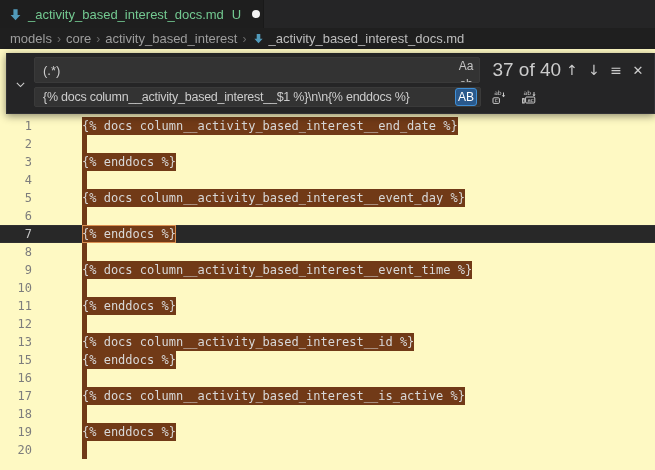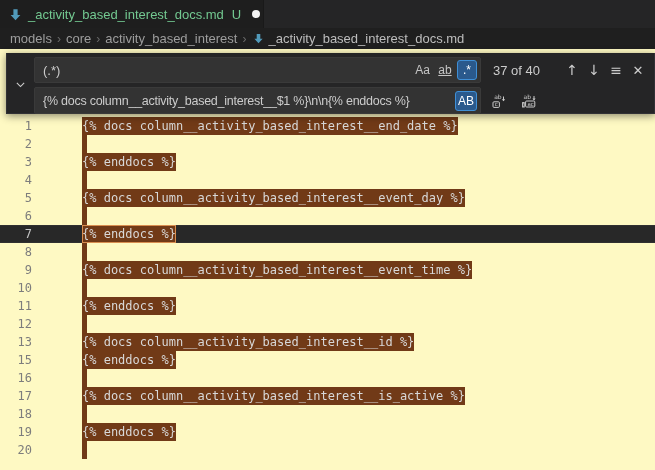--- a/index.html
+++ b/index.html
@@ -27,32 +27,32 @@
   .bc-icon { margin-left:2px; display:flex; align-items:center; }
 
   
   .find-widget { position:absolute; top:53px; left:6px; right:0; height:61px;
                  background:#252526; border:1px solid #313135; border-top:none;
                  box-shadow:0 2px 8px rgba(0,0,0,0.45); z-index:5; }
   .fw-chevron { position:absolute; left:5px; top:23px; width:16px; height:16px;
                 display:flex; align-items:center; justify-content:center; cursor:pointer; }
   .frow { position:absolute; left:27px; right:0; display:flex; align-items:center; }
   .frow.find { top:4px; height:26px; }
-  .frow.replace { top:34px; height:27px; }
+  .frow.replace { top:34px; height:20px; }
   .fw-input { position:relative; width:447px; height:100%; background:#333333;
               border:1px solid #3a3a3a; border-radius:2px; display:flex; align-items:center;
               padding-left:8px; overflow:hidden; }
   .fw-text { font-size:13px; color:#cccccc; white-space:pre; }
   .fw-text.repl { font-size:12.5px; letter-spacing:-0.25px; }
-  .opts { position:absolute; right:3px; top:0; bottom:0; display:flex; align-items:center; gap:2px; background:inherit; }
+  .opts { position:absolute; right:3px; top:0; bottom:0; display:flex; align-items:center; gap:2px; background:inherit;flex-direction:column; }
   .opt { min-width:20px; height:20px; display:flex; align-items:center; justify-content:center;
          font-size:12px; color:#c5c5c5; border:1px solid transparent; border-radius:3px; cursor:pointer; padding:0 2px; }
   .opt.underline { text-decoration:underline; }
   .opt.active { background:#2a598c; border-color:#3f8fd6; color:#ffffff; }
-  .match-count { font-size:13px; color:#cccccc; margin-left:12px; white-space:nowrap; }
+  .match-count { font-size:19px; color:#cccccc; margin-left:12px; white-space:nowrap; }
   .fw-spacer { flex:1; }
   .fw-btn { width:22px; height:22px; display:flex; align-items:center; justify-content:center;
             font-size:14px; color:#cccccc; border-radius:4px; cursor:pointer; background:none; border:none;
             font-family:"DejaVu Sans", sans-serif; }
   .fw-btn.close { font-size:13px; margin-right:5px; }
   .icon-btn { width:24px; height:22px; display:flex; align-items:center; justify-content:center;
               border-radius:4px; cursor:pointer; margin-left:6px; background:none; border:none; }
 
   
   .editor { position:absolute; top:117px; left:0; right:0; bottom:0; overflow:hidden; }

